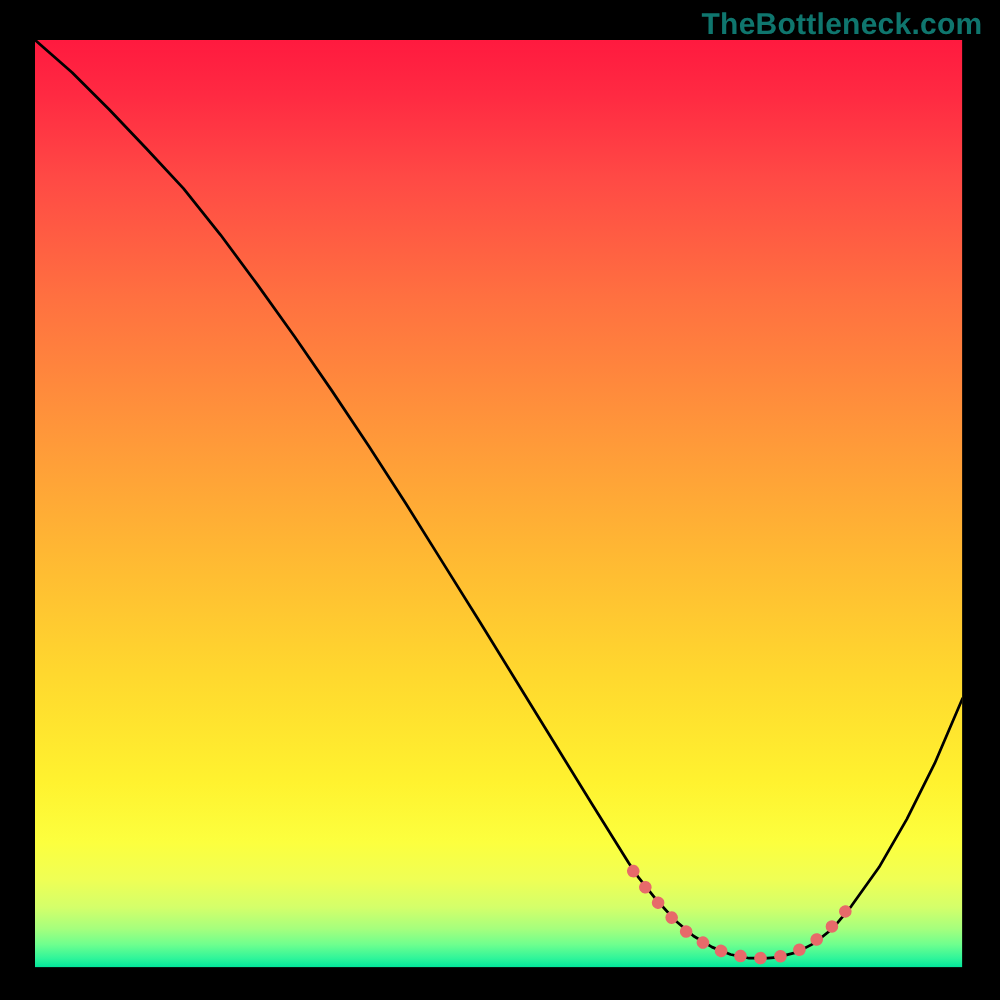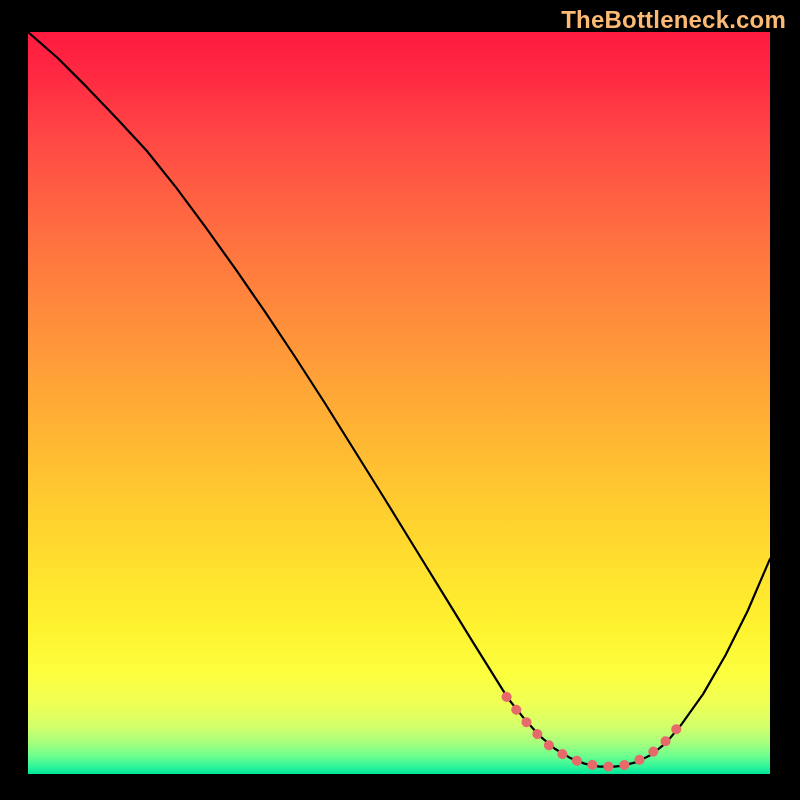--- a/index.html
+++ b/index.html
@@ -16,21 +16,21 @@
     height: 800px;
     background: #000;
   }
   .watermark {
     position: absolute;
     top: 6px;
     right: 14px;
     font-family: Arial, Helvetica, sans-serif;
     font-size: 24px;
     font-weight: 700;
-    color: #fdba74;
+    color: #0f766e;
     letter-spacing: 0.2px;
     z-index: 5;
   }
   .plot {
     position: absolute;
     left: 28px;
     top: 32px;
     width: 742px;
     height: 742px;
     overflow: hidden;

